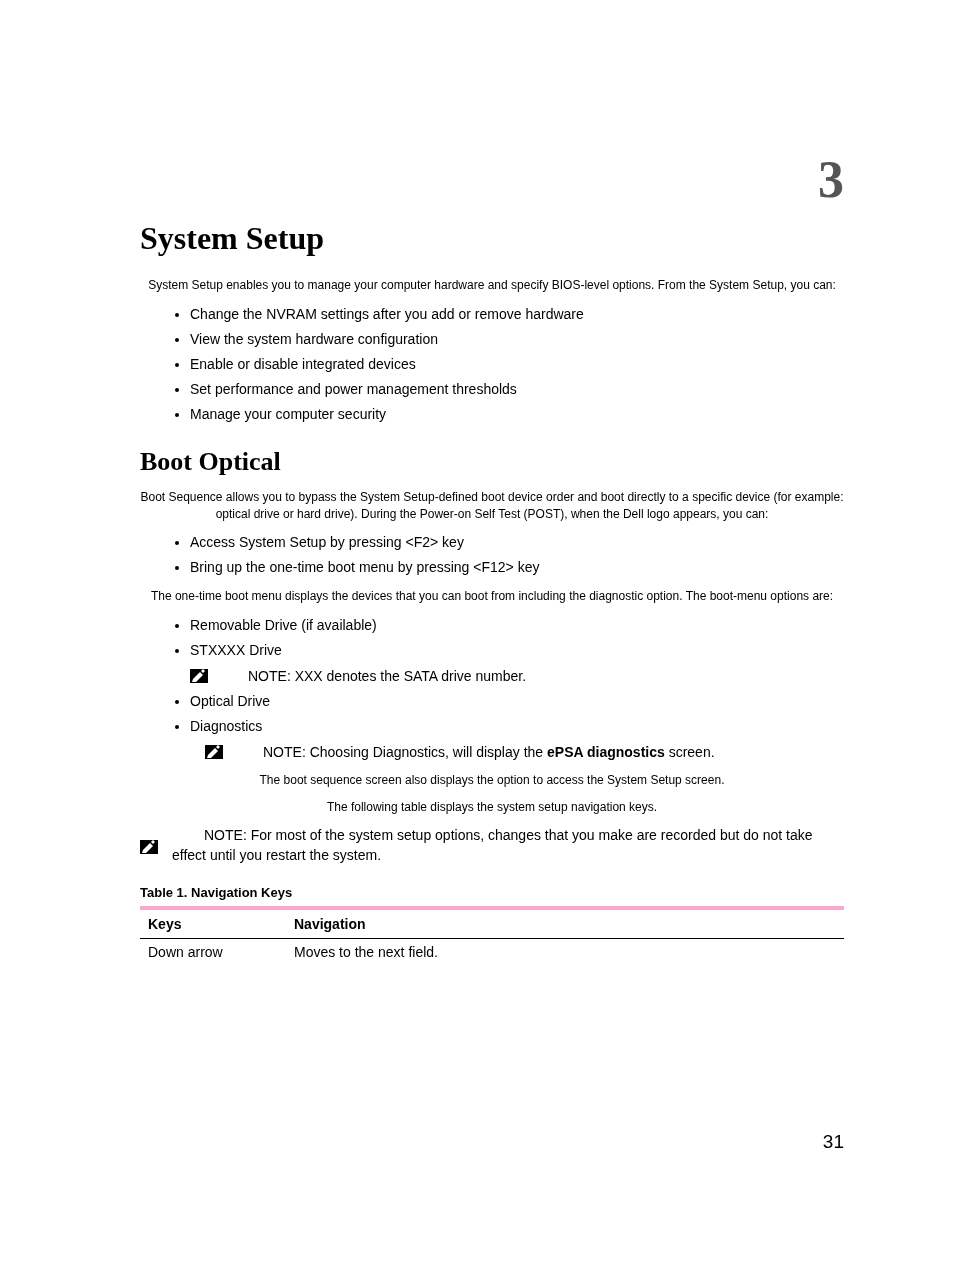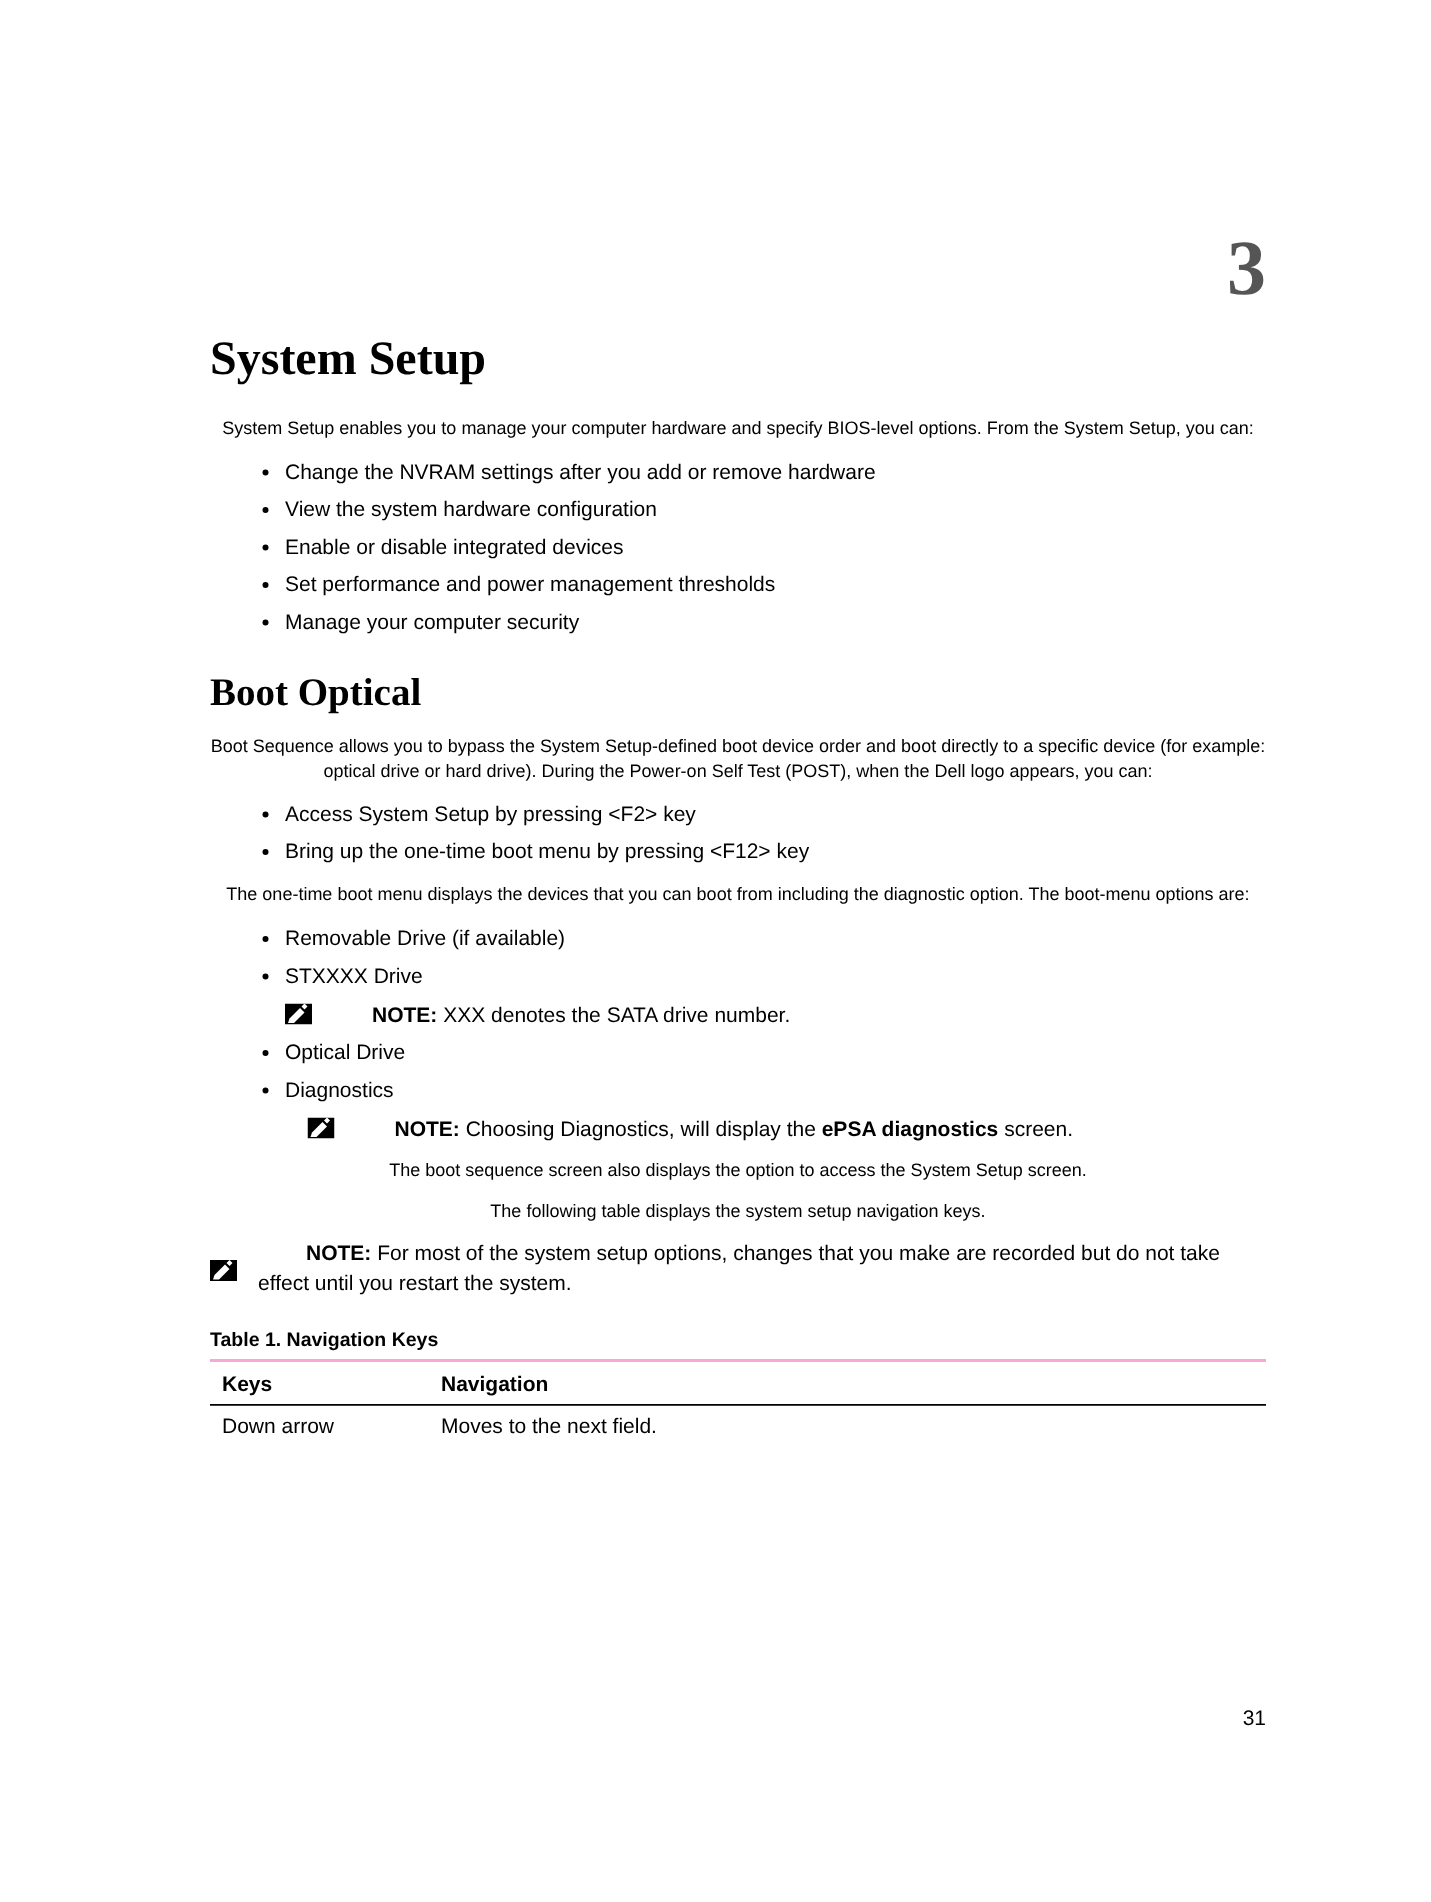--- a/index.html
+++ b/index.html
@@ -66,56 +66,56 @@
     height: 14px;
     flex-shrink: 0;
     margin-right: 8px;
     margin-top: 2px;
   }
   .note-text {
     font-size: 14px;
     line-height: 1.4;
   }
   .note-label {
-    font-weight: bold;
+    font-weight: normal;
     padding-left: 32px;
   }
   .bold-inline {
     font-weight: bold;
   }
   .table-caption {
     font-size: 13px;
     font-weight: bold;
     margin: 20px 0 6px 0;
   }
   table {
     width: 100%;
     border-collapse: collapse;
     font-size: 14px;
   }
   thead tr {
-    border-top: 2px solid #f9a8d4;
+    border-top: 4px solid #f9a8d4;
     border-bottom: 1px solid #000;
   }
   th {
     text-align: left;
     font-weight: bold;
     padding: 6px 8px;
   }
   td {
     padding: 5px 8px;
   }
   th.col-keys, td.col-keys {
     width: 130px;
   }
   .page-number {
     position: absolute;
     bottom: 115px;
     right: 110px;
-    font-size: 14px;
+    font-size: 19px;
   }
 </style>
 </head>
 <body>
 
 <div class="page">
 
   <div class="chapter-number">3</div>
 
   <h1>System Setup</h1>

